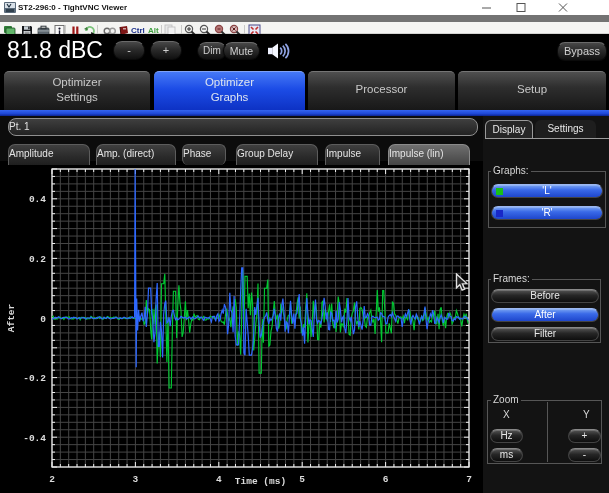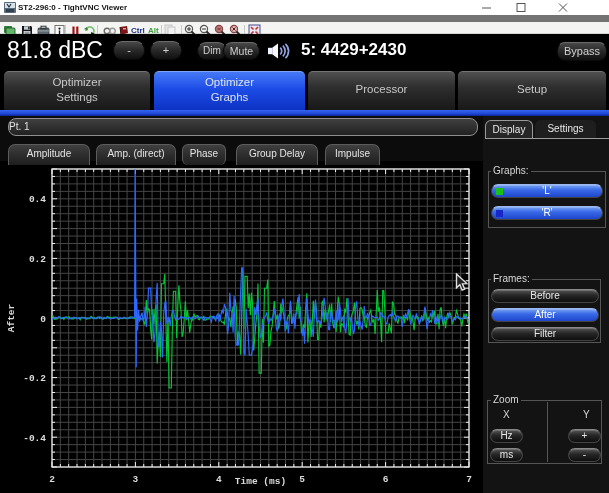--- a/index.html
+++ b/index.html
@@ -17,21 +17,21 @@
 #chname { position:absolute; left:301px; top:6px; font-size:17px; font-weight:bold; color:#fff; }
 
 .mtab { position:absolute; top:37px; height:39px; border-radius:5px 5px 0 0; border-top:1px solid #757575; background:linear-gradient(180deg,#4f4f4f 0%,#2e2e2e 40%,#181818 100%); color:#c8c8c8; font-size:11.5px; text-align:center; }
 .mtab.blue { background:linear-gradient(180deg,#4679f6 0%,#1c4ce6 45%,#0d32c4 100%); color:#dde4f0; border-top-color:#7fa2f8; }
 #bluebar { position:absolute; left:0; top:76px; width:609px; height:6px; background:linear-gradient(180deg,#3566f2 0%,#1e48d8 60%,#0c2490 100%); }
 
 #content { position:absolute; left:0; top:82px; width:609px; height:377px; background:#0c0c0c; }
 #graphwin { position:absolute; left:0px; top:45px; z-index:1; width:483px; height:332px; background:#000; }
 #graphwin svg { display:block; }
 #pt1 { position:absolute; left:8px; top:2px; width:470px; height:18px; border-radius:8px; border:1px solid #8f8f8f; background:linear-gradient(180deg,#3f3f3f,#222); color:#e0e0e0; font-size:10px; text-align:left; line-height:15px; }
-.stab { position:absolute; top:28px; height:21px; z-index:3; border-radius:7px 7px 0 0; background:linear-gradient(180deg,#3f3f3f 0%,#2a2a2a 60%,#1f1f1f 100%); border:1px solid #5c5c5c; border-bottom:none; color:#e4e4e4; font-size:10px; text-align:center; line-height:17px; }
+.stab { position:absolute; top:28px; height:21px; z-index:3; border-radius:7px 7px 0 0; background:linear-gradient(180deg,#3f3f3f 0%,#2a2a2a 60%,#1f1f1f 100%); border:1px solid #5c5c5c; border-bottom:none; color:#e4e4e4; font-size:10px; text-align:left; line-height:17px; }
 .stab.sel { background:linear-gradient(180deg,#6f6f6f 0%,#555 60%,#454545 100%); border-color:#8a8a8a; }
 
 #rpanel { position:absolute; left:483px; top:0px; width:126px; height:377px; background:#131313; }
 .rtab { position:absolute; top:4px; height:19px; border-radius:6px 6px 0 0; font-size:10px; color:#e8e8e8; text-align:center; line-height:17px; background:#1e1e1e; }
 .rtab.sel { border:1px solid #9a9a9a; border-bottom:none; background:#262626; }
 .fs { position:absolute; border:1px solid #565656; }
 .fslabel { position:absolute; font-size:10px; color:#d8d8d8; background:#131313; padding:0 2px; }
 .pill { position:absolute; height:14px; border-radius:7px; background:linear-gradient(180deg,#555 0%,#262626 45%,#0e0e0e 100%); border:1px solid #444; border-top-color:#888; box-shadow:inset 0 1px 0 rgba(255,255,255,0.18); color:#e8e8e8; font-size:10px; text-align:center; line-height:12px; }
 .pill.blue { background:linear-gradient(180deg,#7ba5f2 0%,#3a6ae8 40%,#1e46cc 100%); border-top-color:#9cb8f0; color:#fff; }
 svg text { font-family:"Liberation Mono", monospace; font-size:9.5px; font-weight:bold; fill:#dcdcdc; }
@@ -123,21 +123,20 @@
  <div id="dbc">81.8 dBC</div>
  <div class="pbtn" style="left:113px;top:7px;width:32px;">-</div>
  <div class="pbtn" style="left:150px;top:7px;width:32px;">+</div>
  <div class="pbtn" style="left:197px;top:8px;width:30px;height:18px;font-size:10px;line-height:16px;">Dim</div>
  <div class="pbtn" style="left:223px;top:8px;width:37px;height:18px;font-size:10.5px;line-height:16px;">Mute</div>
  <svg class="abs" style="left:266px;top:8px" width="26" height="18" viewBox="0 0 26 18">
    <path d="M2 5.8 L6.2 5.8 L6.2 12.2 L2 12.2 Z" fill="#eef1ff"></path>
    <path d="M6.2 5.8 L12 1.6 L12 16.4 L6.2 12.2 Z" fill="#f4f6ff"></path>
    <path d="M14.2 5.6 a4.6 4.6 0 0 1 0 6.8 M16.8 3.6 a7.4 7.4 0 0 1 0 10.8 M19.4 1.8 a9.8 9.8 0 0 1 0 14.4" stroke="#90a4e4" stroke-width="1.7" fill="none"></path>
  </svg>
- <div id="chname">5: 4429+2430</div>
  <div class="pbtn" style="left:557px;top:8px;width:50px;height:19px;font-size:11px;border-radius:8px;">Bypass</div>
 
  <div class="mtab" style="left:4px;width:146px;">
       <div style="margin-top:4px">Optimizer</div>
       <div style="margin-top:3px">Settings</div>
     </div>
  <div class="mtab blue" style="left:154px;width:151px;">
       <div style="margin-top:4px">Optimizer</div>
       <div style="margin-top:3px">Graphs</div>
     </div>
@@ -145,20 +144,21 @@
  <div class="mtab" style="left:458px;width:148px;line-height:34px;">Setup</div>
  <div id="bluebar"></div>
 
  <div id="content">
   <div id="pt1">Pt. 1</div>
   <div class="stab" style="left:8px;width:82px;">Amplitude</div>
   <div class="stab" style="left:96px;width:80px;">Amp. (direct)</div>
   <div class="stab" style="left:182px;width:44px;border-radius:6px;">Phase</div>
   <div class="stab" style="left:236px;width:82px;">Group Delay</div>
   <div class="stab" style="left:325px;width:55px;">Impulse</div>
+  <div class="stab sel" style="left:388px;width:82px;">Impulse (lin)</div>
   <div id="graphwin">
    <svg width="483" height="332" viewBox="0 0 483 332">
      <rect x="0" y="0" width="483" height="332" fill="#000"></rect>
      <g stroke="#464646" stroke-width="1">
             <line x1="52.00" y1="8.0" x2="52.00" y2="306.0"></line>
             <line x1="60.34" y1="8.0" x2="60.34" y2="306.0"></line>
             <line x1="68.68" y1="8.0" x2="68.68" y2="306.0"></line>
             <line x1="77.02" y1="8.0" x2="77.02" y2="306.0"></line>
             <line x1="85.36" y1="8.0" x2="85.36" y2="306.0"></line>
             <line x1="93.70" y1="8.0" x2="93.70" y2="306.0"></line>

